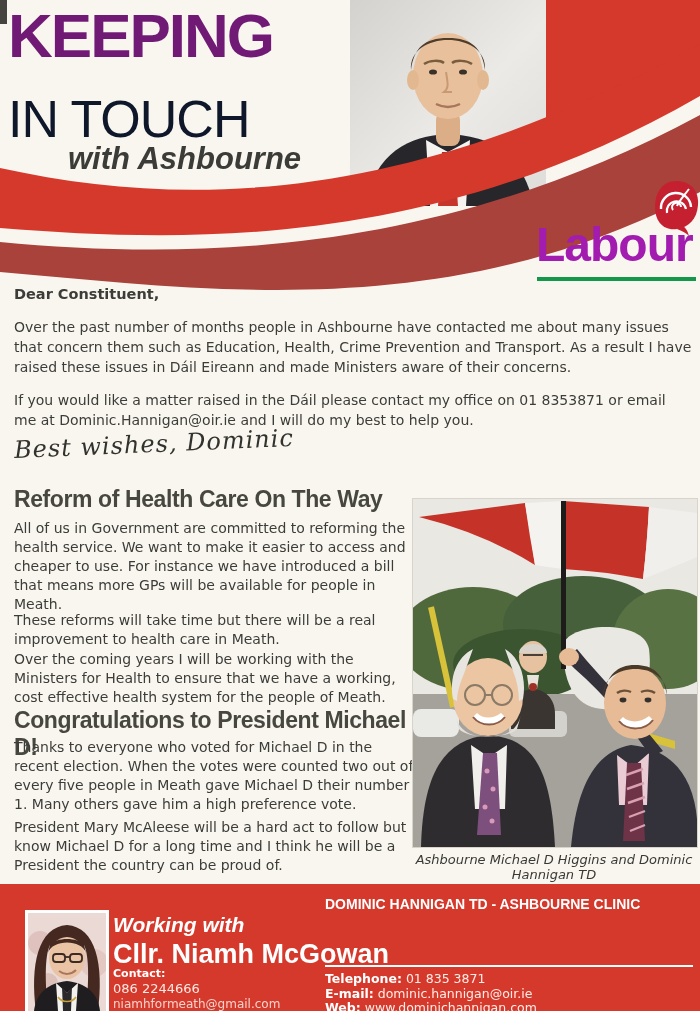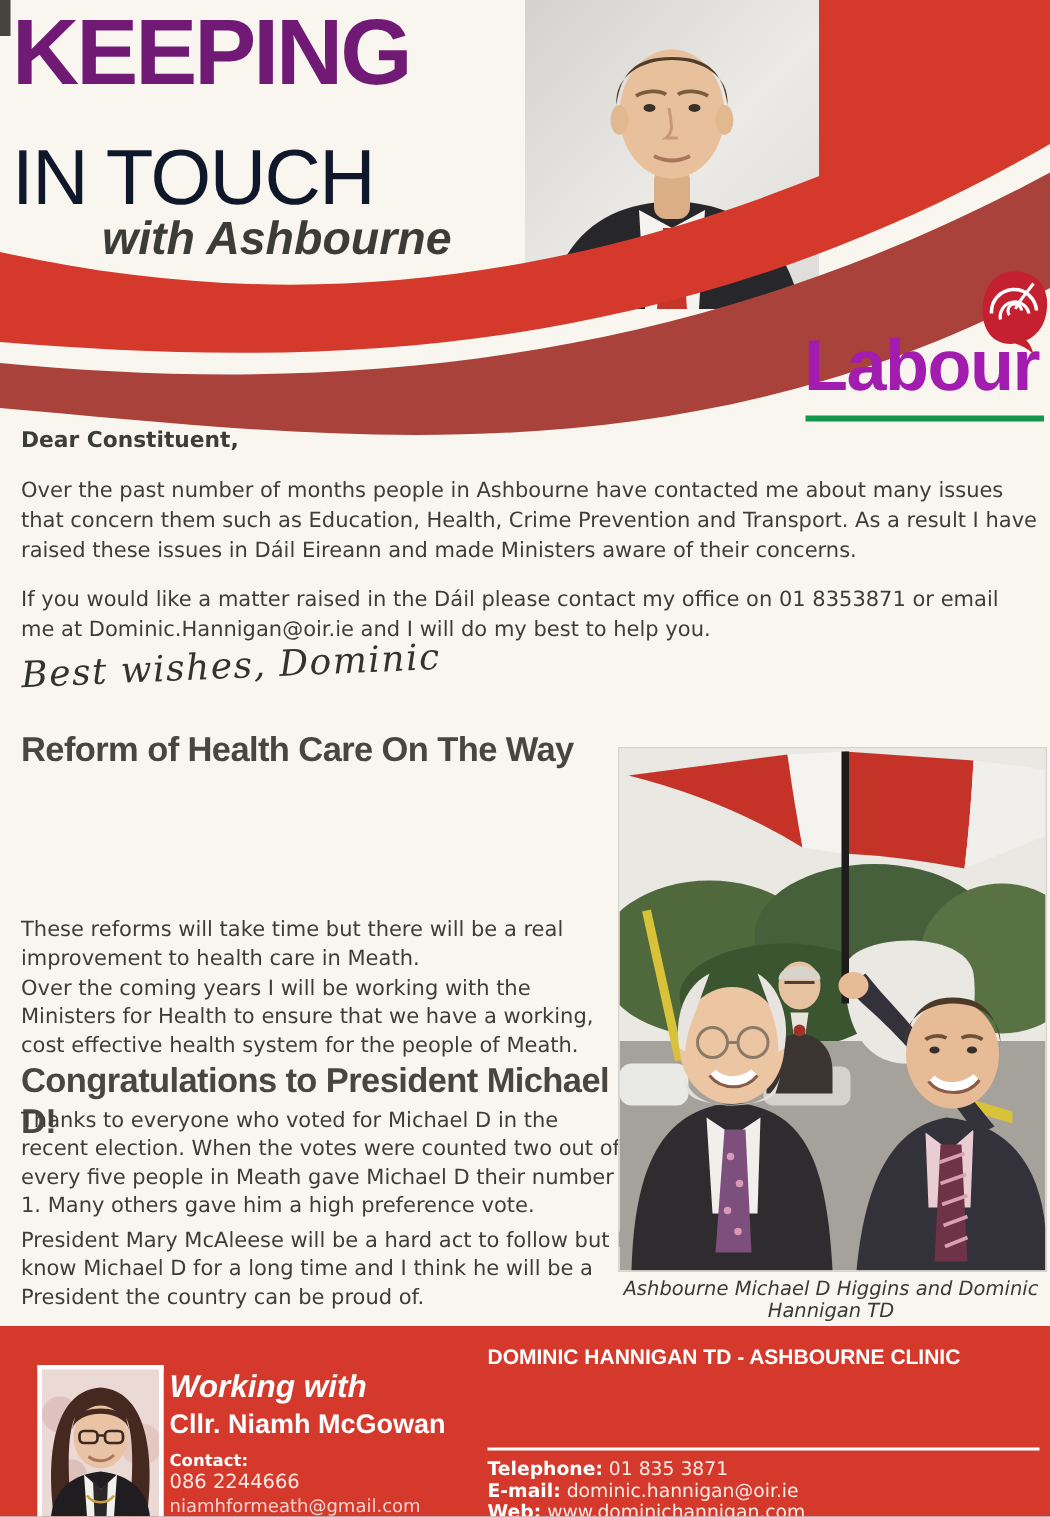--- a/index.html
+++ b/index.html
@@ -46,21 +46,21 @@
 
   .big-photo{left:413px;top:499px;width:284px;height:348px;z-index:1;outline:1px solid #d8d4cc;}
   .photo-cap{left:408px;top:852px;width:292px;font-size:13px;font-style:italic;color:#3a3a35;text-align:center;}
 
   
   .footer-band{left:0;top:884px;width:700px;height:127px;background:#d5392c;}
   .niamh-frame{left:25px;top:910px;width:78px;height:101px;border:3px solid #fff;border-bottom:none;
                background:#e8dcd8;z-index:2;}
   .fw1{left:113px;top:913px;font-family:"Liberation Sans",sans-serif;font-size:21px;font-weight:700;
        font-style:italic;color:#fff;z-index:2;}
-  .fw2{left:113px;top:939px;font-family:"Liberation Sans",sans-serif;font-size:18px;font-weight:700;
+  .fw2{left:113px;top:939px;font-family:"Liberation Sans",sans-serif;font-size:27px;font-weight:700;
        color:#fff;z-index:2;text-align:center;}
   .fw-contact{left:113px;top:967px;font-size:11px;font-weight:700;color:#fff;z-index:2;}
   .fw-phone{left:113px;top:981px;font-size:13px;color:#fbe9e4;z-index:2;}
   .fw-mail{left:113px;top:997px;font-size:12px;color:#f3d4cc;z-index:2;}
 
   .fr-title{left:325px;top:896px;width:372px;font-family:"Liberation Sans",sans-serif;
             font-size:14px;font-weight:700;color:#fff;z-index:2;}
   .fr-body{left:325px;top:914px;width:372px;font-size:12.5px;line-height:1.3;color:#fff;z-index:2;}
   .fr-divider{left:325px;top:965px;width:368px;height:2px;background:#fff;z-index:2;}
   .fr-line{left:325px;width:372px;font-size:12.5px;color:#ffece6;z-index:2;}
@@ -120,20 +120,21 @@
   </svg>
   <div class="abs labour-word">Labour</div>
   <div class="abs labour-bar"></div>
 
   <div class="abs letter-sal">Dear Constituent,</div>
   <div class="abs letter-p1">Over the past number of months people in Ashbourne have contacted me about many issues that concern them such as Education, Health, Crime Prevention and Transport. As a result I have raised these issues in Dáil Eireann and made Ministers aware of their concerns.</div>
   <div class="abs letter-p2">If you would like a matter raised in the Dáil please contact my office on 01 8353871 or email me at Dominic.Hannigan@oir.ie and I will do my best to help you.</div>
   <div class="abs signature">Best wishes, Dominic</div>
 
   <div class="abs h2 h2-1">Reform of Health Care On The Way</div>
+  <div class="abs col-p s1p1">All of us in Government are committed to reforming the health service. We want to make it easier to access and cheaper to use. For instance we have introduced a bill that means more GPs will be available for people in Meath.</div>
   <div class="abs col-p s1p2">These reforms will take time but there will be a real improvement to health care in Meath.</div>
   <div class="abs col-p s1p3">Over the coming years I will be working with the Ministers for Health to ensure that we have a working, cost effective health system for the people of Meath.</div>
 
   <div class="abs h2 h2-2">Congratulations to President Michael D!</div>
   <div class="abs col-p s2p1">Thanks to everyone who voted for Michael D in the recent election. When the votes were counted two out of every five people in Meath gave Michael D their number 1. Many others gave him a high preference vote.</div>
   <div class="abs col-p s2p2">President Mary McAleese will be a hard act to follow but I know Michael D for a long time and I think he will be a President the country can be proud of.</div>
 
   <svg class="abs big-photo" viewBox="0 0 284 348">
     <rect width="284" height="348" fill="#e9e8e3"></rect>
     <ellipse cx="60" cy="140" rx="75" ry="52" fill="#50693c"></ellipse>

